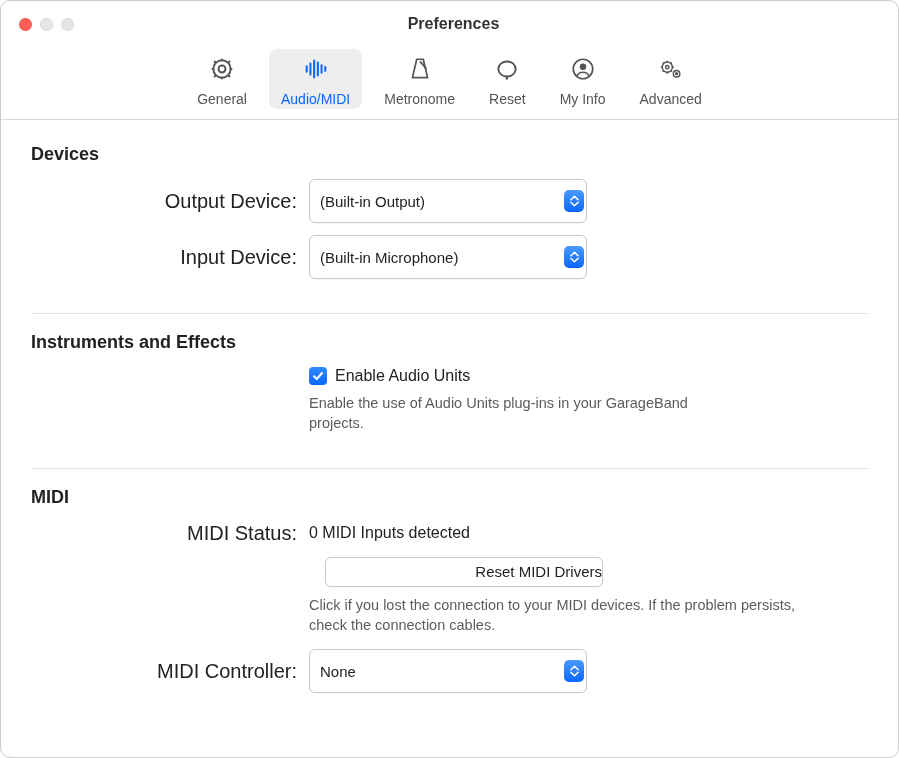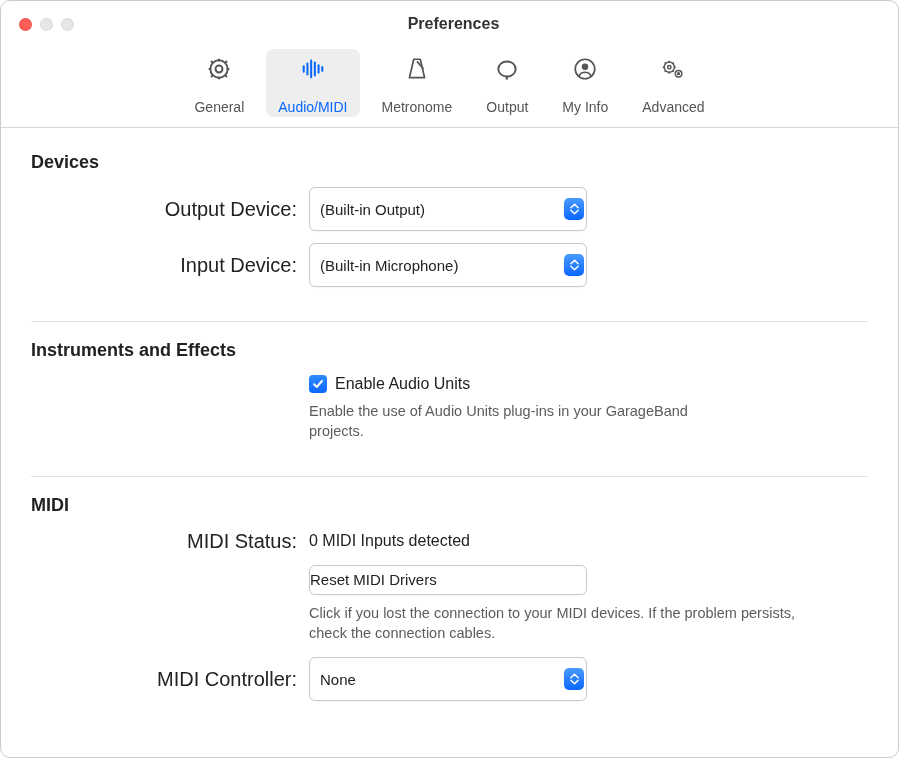--- a/index.html
+++ b/index.html
@@ -42,21 +42,21 @@
     justify-content: center;
     gap: 10px;
     padding: 2px 0 10px 0;
     border-bottom: 1px solid #d8d8d8;
     background: #fff;
   }
   .tab {
     display: flex;
     flex-direction: column;
     align-items: center;
-    gap: 16px;
+    gap: 8px;
     padding: 6px 12px 2px 12px;
     border-radius: 8px;
     cursor: default;
     color: #555;
     font-size: 13px;
   }
   .tab.selected {
     background: #eeeeee;
     color: #0a67ff;
   }
@@ -132,29 +132,30 @@
   .desc {
     color: #5c5c5c;
     font-size: 14.5px;
     line-height: 1.4;
     max-width: 420px;
     padding-top: 8px;
   }
   .btn {
     display: inline-flex;
     align-items: center;
-    justify-content: flex-start;
+    justify-content: flex-end;
     min-width: 278px;
     height: 30px;
     border: 1px solid #c9c9c9;
     border-radius: 6px;
     background: #fff;
     font-size: 15px;
     color: #222;
     box-shadow: 0 1px 1px rgba(0,0,0,0.04);
+    margin-left: 16px;
   }
   .value-text { font-size: 16px; color: #222; }
 </style>
 </head>
 <body>
 
 <div class="titlebar">
   <div class="traffic-lights">
     <div class="dot close"></div>
     <div class="dot min"></div>
@@ -200,21 +201,21 @@
     <span class="label">Metronome</span>
   </div>
 
   <div class="tab">
     <span class="icon">
       <svg viewBox="0 0 24 24" fill="none" stroke="#555" stroke-width="1.8">
         <ellipse cx="12" cy="12" rx="8" ry="7"></ellipse>
         <path d="M12 19c0 0 -1 2 0 2" stroke-linecap="round"></path>
       </svg>
     </span>
-    <span class="label">Output</span>
+    <span class="label">Reset</span>
   </div>
 
   <div class="tab">
     <span class="icon">
       <svg viewBox="0 0 24 24" fill="none" stroke="#555" stroke-width="1.6">
         <circle cx="12" cy="12" r="9"></circle>
         <circle cx="12" cy="10" r="3" fill="#555" stroke="none"></circle>
         <path d="M6.2 18.5c1.3-2.3 3.4-3.5 5.8-3.5s4.5 1.2 5.8 3.5"></path>
       </svg>
     </span>

